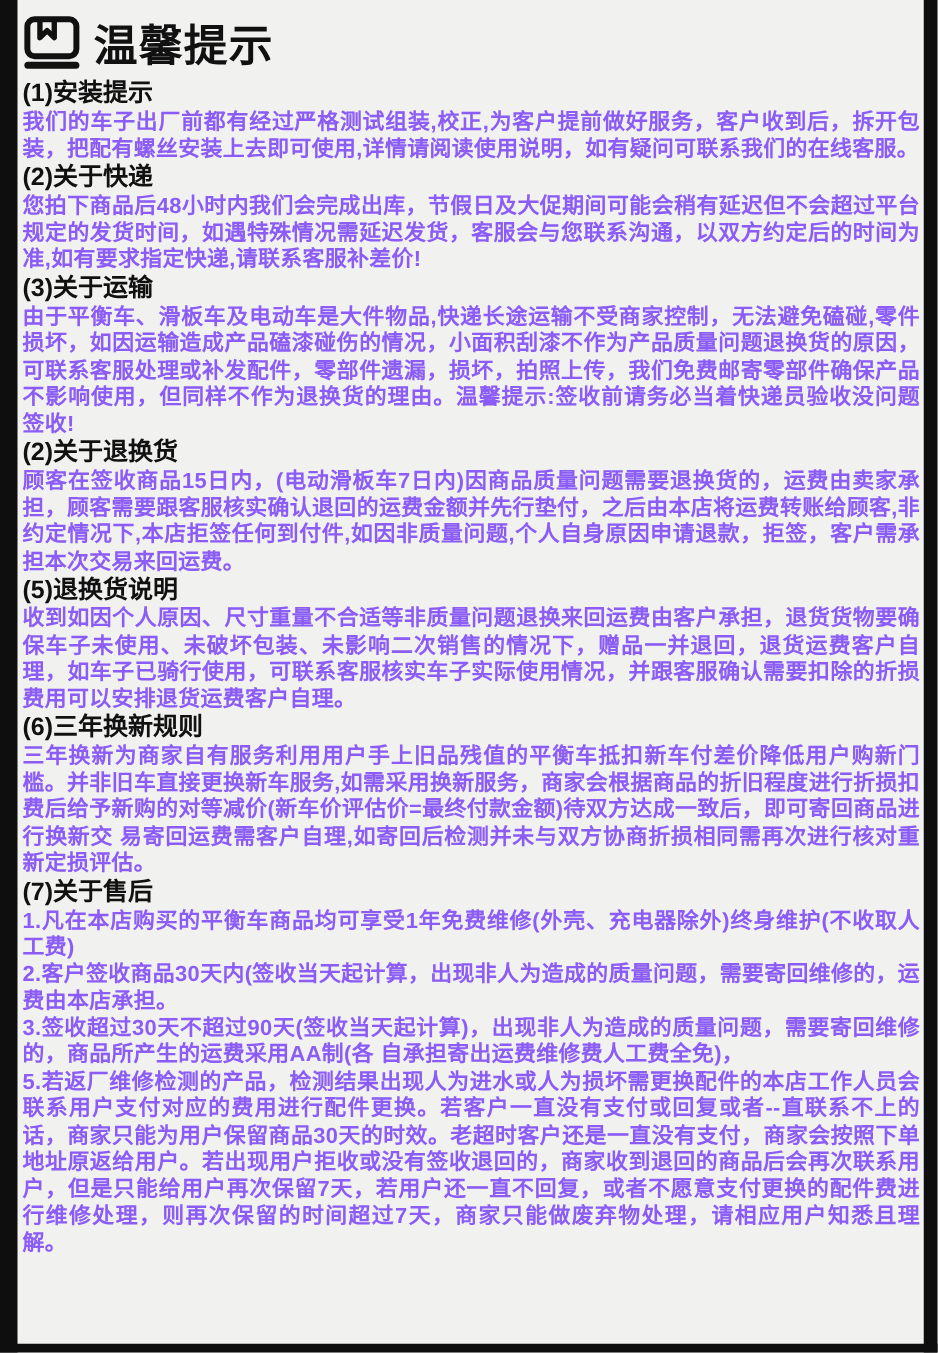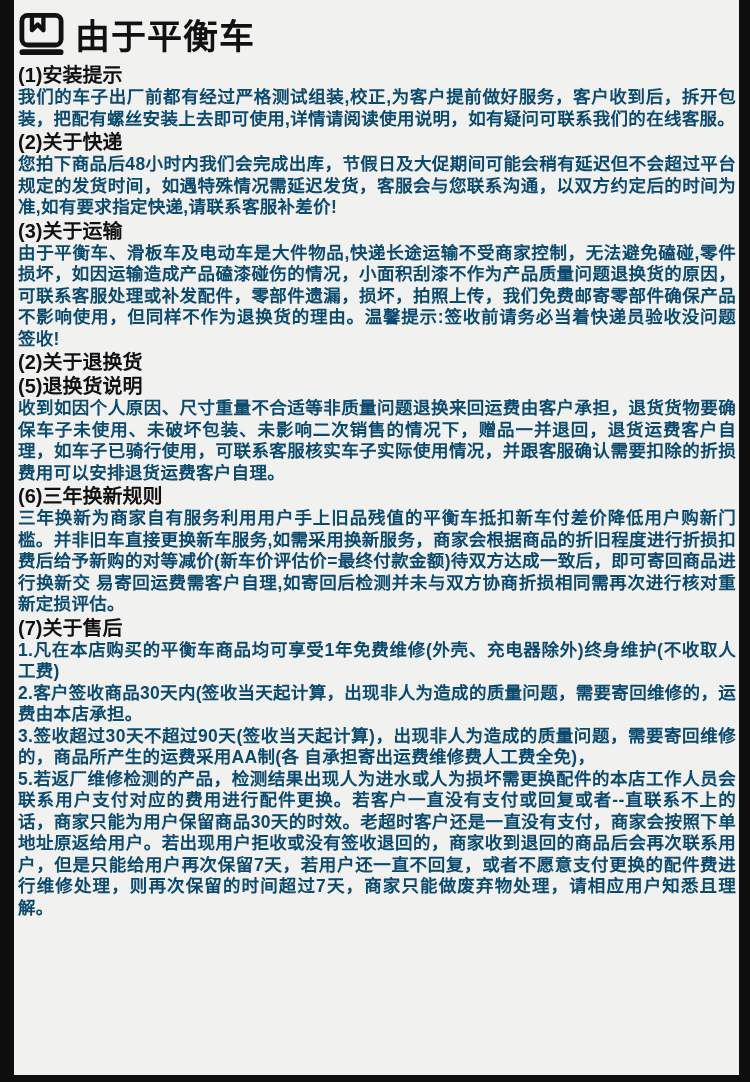--- a/index.html
+++ b/index.html
@@ -45,21 +45,21 @@
     font-size: 20px;
     line-height: 24px;
     font-weight: 800;
     color: #111;
   }
   .section-body, .aftersale-item {
     margin: 0;
     font-size: 17.5px;
     line-height: 21.5px;
     font-weight: 700;
-    color: #0c4a6e;
+    color: #8b5cf6;
     text-align: justify;
     word-break: break-all;
     letter-spacing: 0.3px;
   }
 </style>
 </head>
 <body>
 
 <div>
   <div class="edge-bar edge-left"></div>
@@ -69,40 +69,41 @@
   <div class="content">
 
     <header class="page-header">
       <span class="book-icon">
         <svg viewBox="0 0 48 46" width="47" height="44">
           <rect x="3.5" y="3.5" width="41" height="31" rx="6" fill="none" stroke="#111" stroke-width="5"></rect>
           <path d="M14 4 V 19 L 20 13 L 26 19 V 4" fill="none" stroke="#111" stroke-width="4.5" stroke-linejoin="round" stroke-linecap="round"></path>
           <line x1="4" y1="42" x2="44" y2="42" stroke="#111" stroke-width="6" stroke-linecap="round"></line>
         </svg>
       </span>
-      <h1 class="page-title">由于平衡车</h1>
+      <h1 class="page-title">温馨提示</h1>
     </header>
 
     <section class="section">
       <h2 class="section-heading">(1)安装提示</h2>
       <p class="section-body">我们的车子出厂前都有经过严格测试组装,校正,为客户提前做好服务，客户收到后，拆开包装，把配有螺丝安装上去即可使用,详情请阅读使用说明，如有疑问可联系我们的在线客服。</p>
     </section>
 
     <section class="section">
       <h2 class="section-heading">(2)关于快递</h2>
       <p class="section-body">您拍下商品后48小时内我们会完成出库，节假日及大促期间可能会稍有延迟但不会超过平台规定的发货时间，如遇特殊情况需延迟发货，客服会与您联系沟通，以双方约定后的时间为准,如有要求指定快递,请联系客服补差价!</p>
     </section>
 
     <section class="section">
       <h2 class="section-heading">(3)关于运输</h2>
       <p class="section-body">由于平衡车、滑板车及电动车是大件物品,快递长途运输不受商家控制，无法避免磕碰,零件损坏，如因运输造成产品磕漆碰伤的情况，小面积刮漆不作为产品质量问题退换货的原因，可联系客服处理或补发配件，零部件遗漏，损坏，拍照上传，我们免费邮寄零部件确保产品不影响使用，但同样不作为退换货的理由。温馨提示:签收前请务必当着快递员验收没问题签收!</p>
     </section>
 
     <section class="section">
       <h2 class="section-heading">(2)关于退换货</h2>
+      <p class="section-body">顾客在签收商品15日内，(电动滑板车7日内)因商品质量问题需要退换货的，运费由卖家承担，顾客需要跟客服核实确认退回的运费金额并先行垫付，之后由本店将运费转账给顾客,非约定情况下,本店拒签任何到付件,如因非质量问题,个人自身原因申请退款，拒签，客户需承担本次交易来回运费。</p>
     </section>
 
     <section class="section">
       <h2 class="section-heading">(5)退换货说明</h2>
       <p class="section-body">收到如因个人原因、尺寸重量不合适等非质量问题退换来回运费由客户承担，退货货物要确保车子未使用、未破坏包装、未影响二次销售的情况下，赠品一并退回，退货运费客户自理，如车子已骑行使用，可联系客服核实车子实际使用情况，并跟客服确认需要扣除的折损费用可以安排退货运费客户自理。</p>
     </section>
 
     <section class="section">
       <h2 class="section-heading">(6)三年换新规则</h2>
       <p class="section-body">三年换新为商家自有服务利用用户手上旧品残值的平衡车抵扣新车付差价降低用户购新门槛。并非旧车直接更换新车服务,如需采用换新服务，商家会根据商品的折旧程度进行折损扣费后给予新购的对等减价(新车价评估价=最终付款金额)待双方达成一致后，即可寄回商品进行换新交 易寄回运费需客户自理,如寄回后检测并未与双方协商折损相同需再次进行核对重新定损评估。</p>

